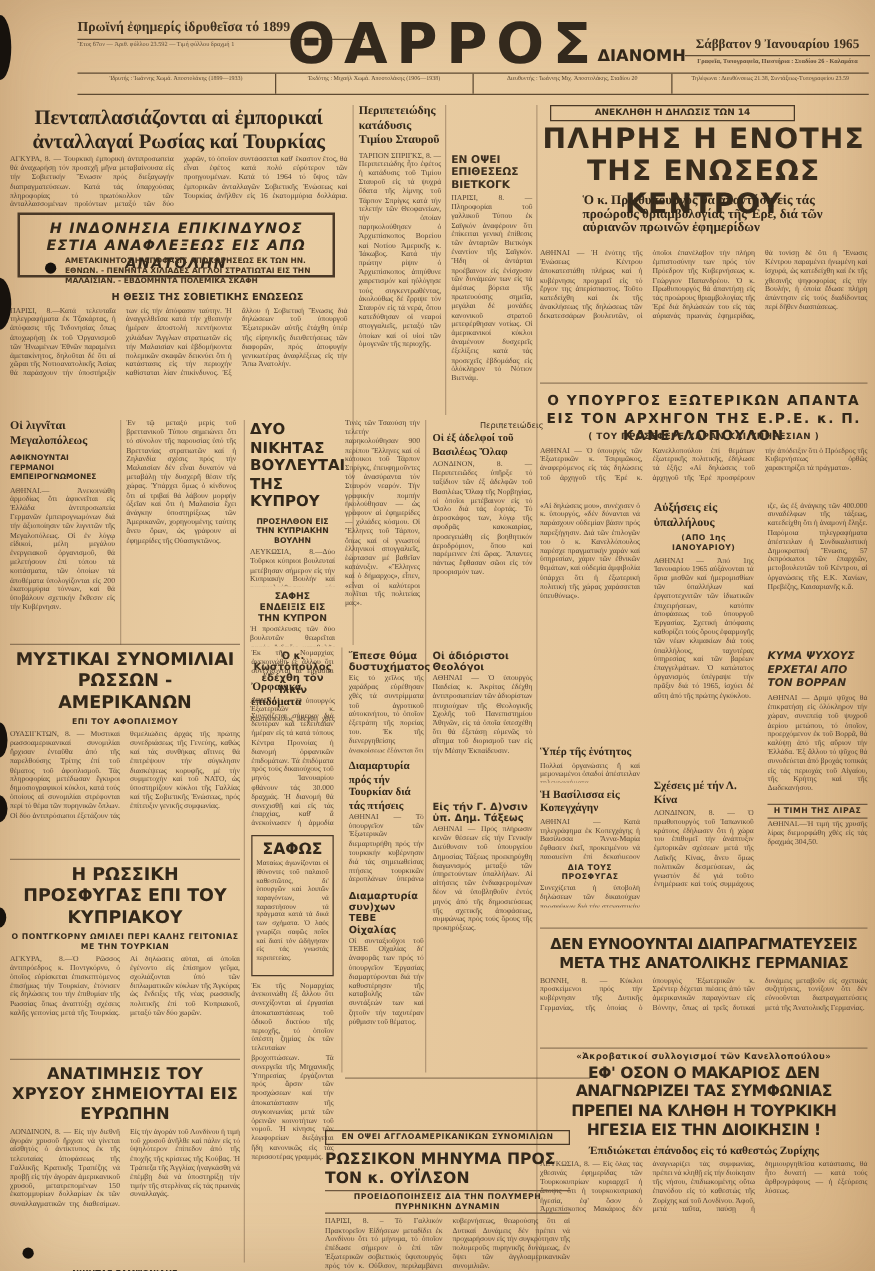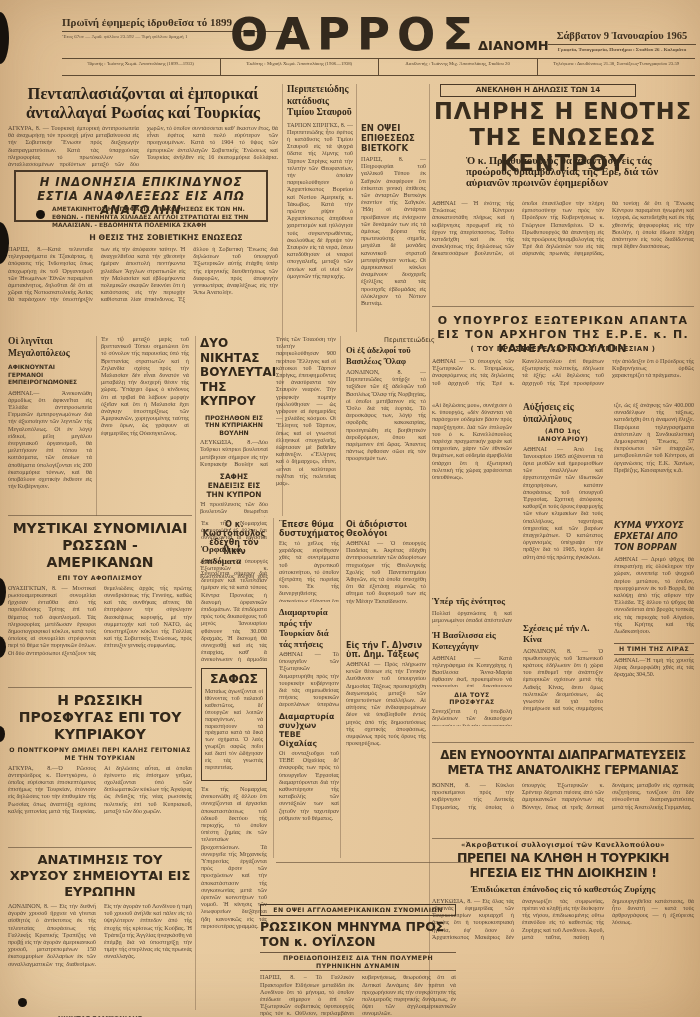--- a/index.html
+++ b/index.html
@@ -218,20 +218,21 @@
     <div class="body" style="height:160px;margin-top:2px;">ΑΘΗΝΑΙ — Πρός πλήρωσιν κενῶν θέσεων εἰς τήν Γενικήν Διεύθυνσιν τοῦ ὑπουργείου Δημοσίας Τάξεως προεκηρύχθη διαγωνισμός μεταξύ τῶν ὑπηρετούντων ὑπαλλήλων. Αἱ αἰτήσεις τῶν ἐνδιαφερομένων δέον νά ὑποβληθοῦν ἐντός μηνός ἀπό τῆς δημοσιεύσεως τῆς σχετικῆς ἀποφάσεως, συμφώνως πρός τούς ὅρους τῆς προκηρύξεως.</div>
   </div>
 
   <div class="abs" style="left:432px;top:748px;width:262px;">
     <div class="hl-cond" style="font-size:12px;line-height:15px;">ΔΕΝ ΕΥΝΟΟΥΝΤΑΙ ΔΙΑΠΡΑΓΜΑΤΕΥΣΕΙΣ ΜΕΤΑ ΤΗΣ ΑΝΑΤΟΛΙΚΗΣ ΓΕΡΜΑΝΙΑΣ</div>
     <div class="body cols3" style="height:48px;margin-top:4px;">ΒΟΝΝΗ, 8. — Κύκλοι προσκείμενοι πρός τήν κυβέρνησιν τῆς Δυτικῆς Γερμανίας, τῆς ὁποίας ὁ ὑπουργός Ἐξωτερικῶν κ. Σρέντερ δέχεται πιέσεις ἀπό τῶν ἀμερικανικῶν παραγόντων εἰς Βόννην, ὅπως αἱ τρεῖς δυτικαί δυνάμεις μεταβοῦν εἰς σχετικάς συζητήσεις, τονίζουν ὅτι δέν εὐνοοῦνται διαπραγματεύσεις μετά τῆς Ἀνατολικῆς Γερμανίας.</div>
   </div>
 
   <div class="abs" style="left:432px;top:842px;width:262px;">
     <div class="minihead" style="font-size:6.8px;">«Ἀκροβατικοί συλλογισμοί τῶν Κανελλοπούλου»</div>
+    <div class="hl-cond">ΕΦ' ΟΣΟΝ Ο ΜΑΚΑΡΙΟΣ ΔΕΝ ΑΝΑΓΝΩΡΙΖΕΙ ΤΑΣ ΣΥΜΦΩΝΙΑΣ</div>
     <div class="hl-cond">ΠΡΕΠΕΙ ΝΑ ΚΛΗΘΗ Η ΤΟΥΡΚΙΚΗ ΗΓΕΣΙΑ ΕΙΣ ΤΗΝ ΔΙΟΙΚΗΣΙΝ !</div>
     <div style="font-weight:bold;font-size:9px;line-height:11px;text-align:center;color:#33281a;margin-top:3px;">Ἐπιδιώκεται ἐπάνοδος εἰς τό καθεστώς Ζυρίχης</div>
     <div class="body cols3" style="height:82px;margin-top:3px;">ΛΕΥΚΩΣΙΑ, 8. — Εἰς ὅλας τάς χθεσινάς ἐφημερίδας τῶν Τουρκοκυπρίων κυριαρχεῖ ἡ ἄποψις ὅτι ἡ τουρκοκυπριακή ἡγεσία, ἐφ' ὅσον ὁ Ἀρχιεπίσκοπος Μακάριος δέν ἀναγνωρίζει τάς συμφωνίας, πρέπει νά κληθῇ εἰς τήν διοίκησιν τῆς νήσου, ἐπιδιωκομένης οὕτω ἐπανόδου εἰς τό καθεστώς τῆς Ζυρίχης καί τοῦ Λονδίνου. Ἀφοῦ, μετά ταῦτα, παύσῃ ἡ δημιουργηθεῖσα κατάστασις, θά ἦτο δυνατή — κατά τούς ἀρθρογράφους — ἡ ἐξεύρεσις λύσεως.</div>
   </div>
 
   <div class="abs" style="left:260px;top:866px;width:196px;margin-top:38px;">
     <div class="minihead" style="border:1px solid #4a3927;padding:1px 0;">ΕΝ ΟΨΕΙ ΑΓΓΛΟΑΜΕΡΙΚΑΝΙΚΩΝ ΣΥΝΟΜΙΛΙΩΝ</div>
     <div class="hl-sm" style="font-size:12.5px;line-height:15px;margin-top:3px;">ΡΩΣΣΙΚΟΝ ΜΗΝΥΜΑ ΠΡΟΣ ΤΟΝ κ. ΟΥΪΛΣΟΝ</div>
     <div class="minihead" style="border-top:1px solid #6e5840;border-bottom:1px solid #6e5840;padding:1px 0;margin-top:3px;">ΠΡΟΕΙΔΟΠΟΙΗΣΕΙΣ ΔΙΑ ΤΗΝ ΠΟΛΥΜΕΡΗ ΠΥΡΗΝΙΚΗΝ ΔΥΝΑΜΙΝ</div>
     <div class="body cols2" style="height:76px;margin-top:3px;">ΠΑΡΙΣΙ, 8. – Τό Γαλλικόν Πρακτορεῖον Εἰδήσεων μεταδίδει ἐκ Λονδίνου ὅτι τό μήνυμα, τό ὁποῖον ἐπέδωσε σήμερον ὁ ἐπί τῶν Ἐξωτερικῶν σοβιετικός ὑφυπουργός πρός τόν κ. Οὐΐλσον, περιλαμβάνει προειδοποιήσεις τῆς ρωσσικῆς κυβερνήσεως, θεωρούσης ὅτι αἱ Δυτικαί Δυνάμεις δέν πρέπει νά προχωρήσουν εἰς τήν συγκρότησιν τῆς πολυμεροῦς πυρηνικῆς δυνάμεως, ἐν ὄψει τῶν ἀγγλοαμερικανικῶν συνομιλιῶν.</div>

